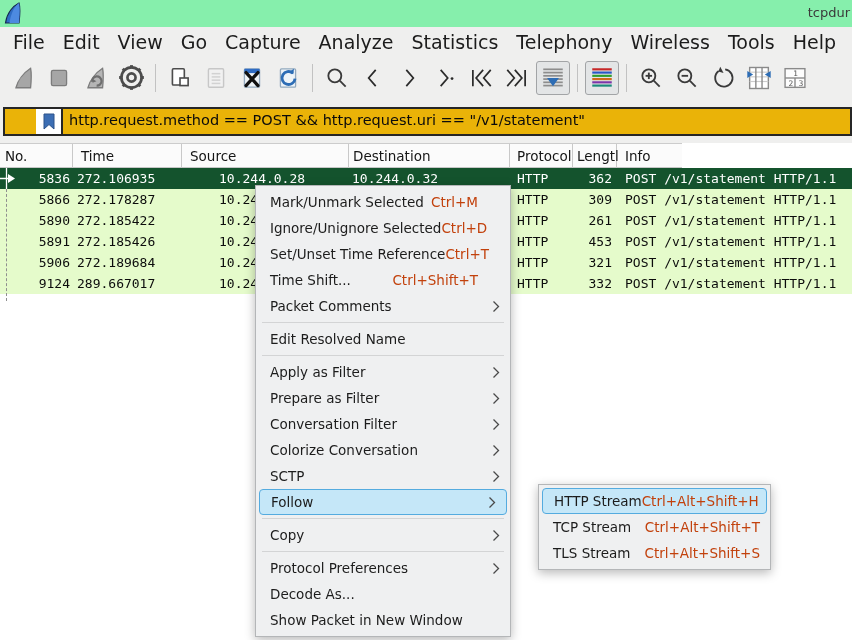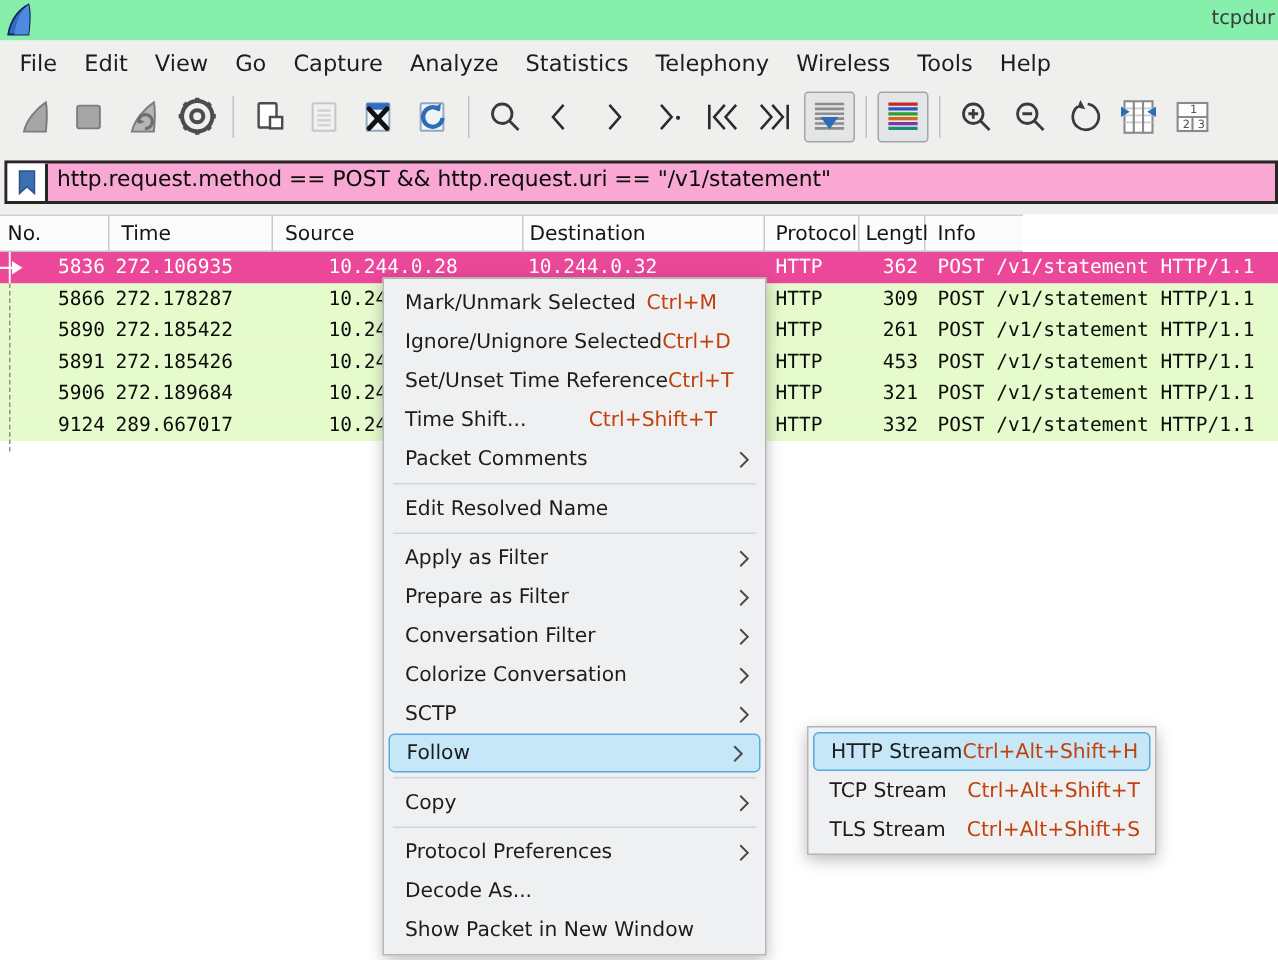--- a/index.html
+++ b/index.html
@@ -7,43 +7,43 @@
   body { font-family:"DejaVu Sans","Liberation Sans",sans-serif; background:#ffffff; }
   .app { position:relative; width:852px; height:640px; background:#ffffff; }
 
   
   .titlebar { position:absolute; left:0; top:0; width:852px; height:27px; background:#86efac; }
   .titlebar .apptitle { position:absolute; right:2px; top:5px; font-size:13px; color:#3a3a3a; white-space:nowrap; }
   .fin-logo { position:absolute; left:3px; top:2px; }
 
   
   .menubar { position:absolute; left:0; top:27px; width:852px; height:29px; background:#efefee; display:flex; align-items:center; padding-left:4px; }
-  .menubar .mbi { font-size:15px; color:#1c1c1c; padding:4px 9px; cursor:default; }
+  .menubar .mbi { font-size:19px; color:#1c1c1c; padding:4px 9px; cursor:default; }
 
   
   .toolbar { position:absolute; left:0; top:56px; width:852px; height:43px; background:#efefee; display:flex; align-items:center; padding-left:5px; }
   .tbtn { width:34px; height:34px; display:flex; align-items:center; justify-content:center; margin:0 1px; border:1px solid transparent; }
   .tbtn.checked { background:#e3e5e6; border:1px solid #a2a4a6; border-radius:3px; }
   .tsep { width:1px; height:28px; background:#c2c2c2; margin:0 6px; }
 
   
   .filterwrap { position:absolute; left:0; top:99px; width:852px; height:44px; background:#efefee; }
-  .filterframe { position:absolute; left:3px; right:0px; top:8px; height:29px; border:2px solid #262626; display:flex; background:#f9a8d4; }
+  .filterframe { position:absolute; left:3px; right:0px; top:8px; height:29px; border:2px solid #262626; display:flex; background:#eab308;padding-left:31px; }
   .bookmark-btn { width:27px; height:25px; background:#ffffff; border-right:2px solid #262626; display:flex; align-items:center; justify-content:center; }
   .filter-input { flex:1; font-family:"DejaVu Sans","Liberation Sans",sans-serif; font-size:14.5px; color:#0b0b0b; padding:3px 0 0 6px; white-space:nowrap; overflow:hidden; }
 
   
   .plheader { position:absolute; left:0; top:143px; width:682px; height:25px; background:#fbfbfb; border-top:1px solid #cccccc; border-bottom:1px solid #c6c6c6; }
   .hcell { position:absolute; top:0; height:24px; font-size:13.5px; color:#151515; display:flex; align-items:center; border-right:1px solid #c9c9c9; }
 
   
   .plist { position:absolute; left:0; top:168px; width:852px; height:126px; font-family:"DejaVu Sans Mono","Liberation Mono",monospace; font-size:13px; }
   .prow { position:absolute; left:0; width:852px; height:21px; }
   .prow.green { background:#e5fbcb; color:#0c0c0c; }
-  .prow.selected { background:#ec4899; color:#ffffff;padding-left:22px; }
+  .prow.selected { background:#14532d; color:#ffffff;padding-left:22px; }
   .pc { position:absolute; top:3px; white-space:nowrap; }
   .pc.no   { left:16px; width:54px; text-align:right; }
   .pc.time { left:77px; }
   .pc.src  { left:187px;margin-left:32px; }
   .pc.dst  { left:352px; }
   .pc.prt  { left:517px; }
   .pc.len  { left:553px; width:59px; text-align:right; }
   .pc.inf  { left:625px; }
   .relline { position:absolute; left:6px; top:189px; height:112px; border-left:1px dashed #8f8f8f; z-index:2; }
   .selmark { position:absolute; left:0; top:0; }

